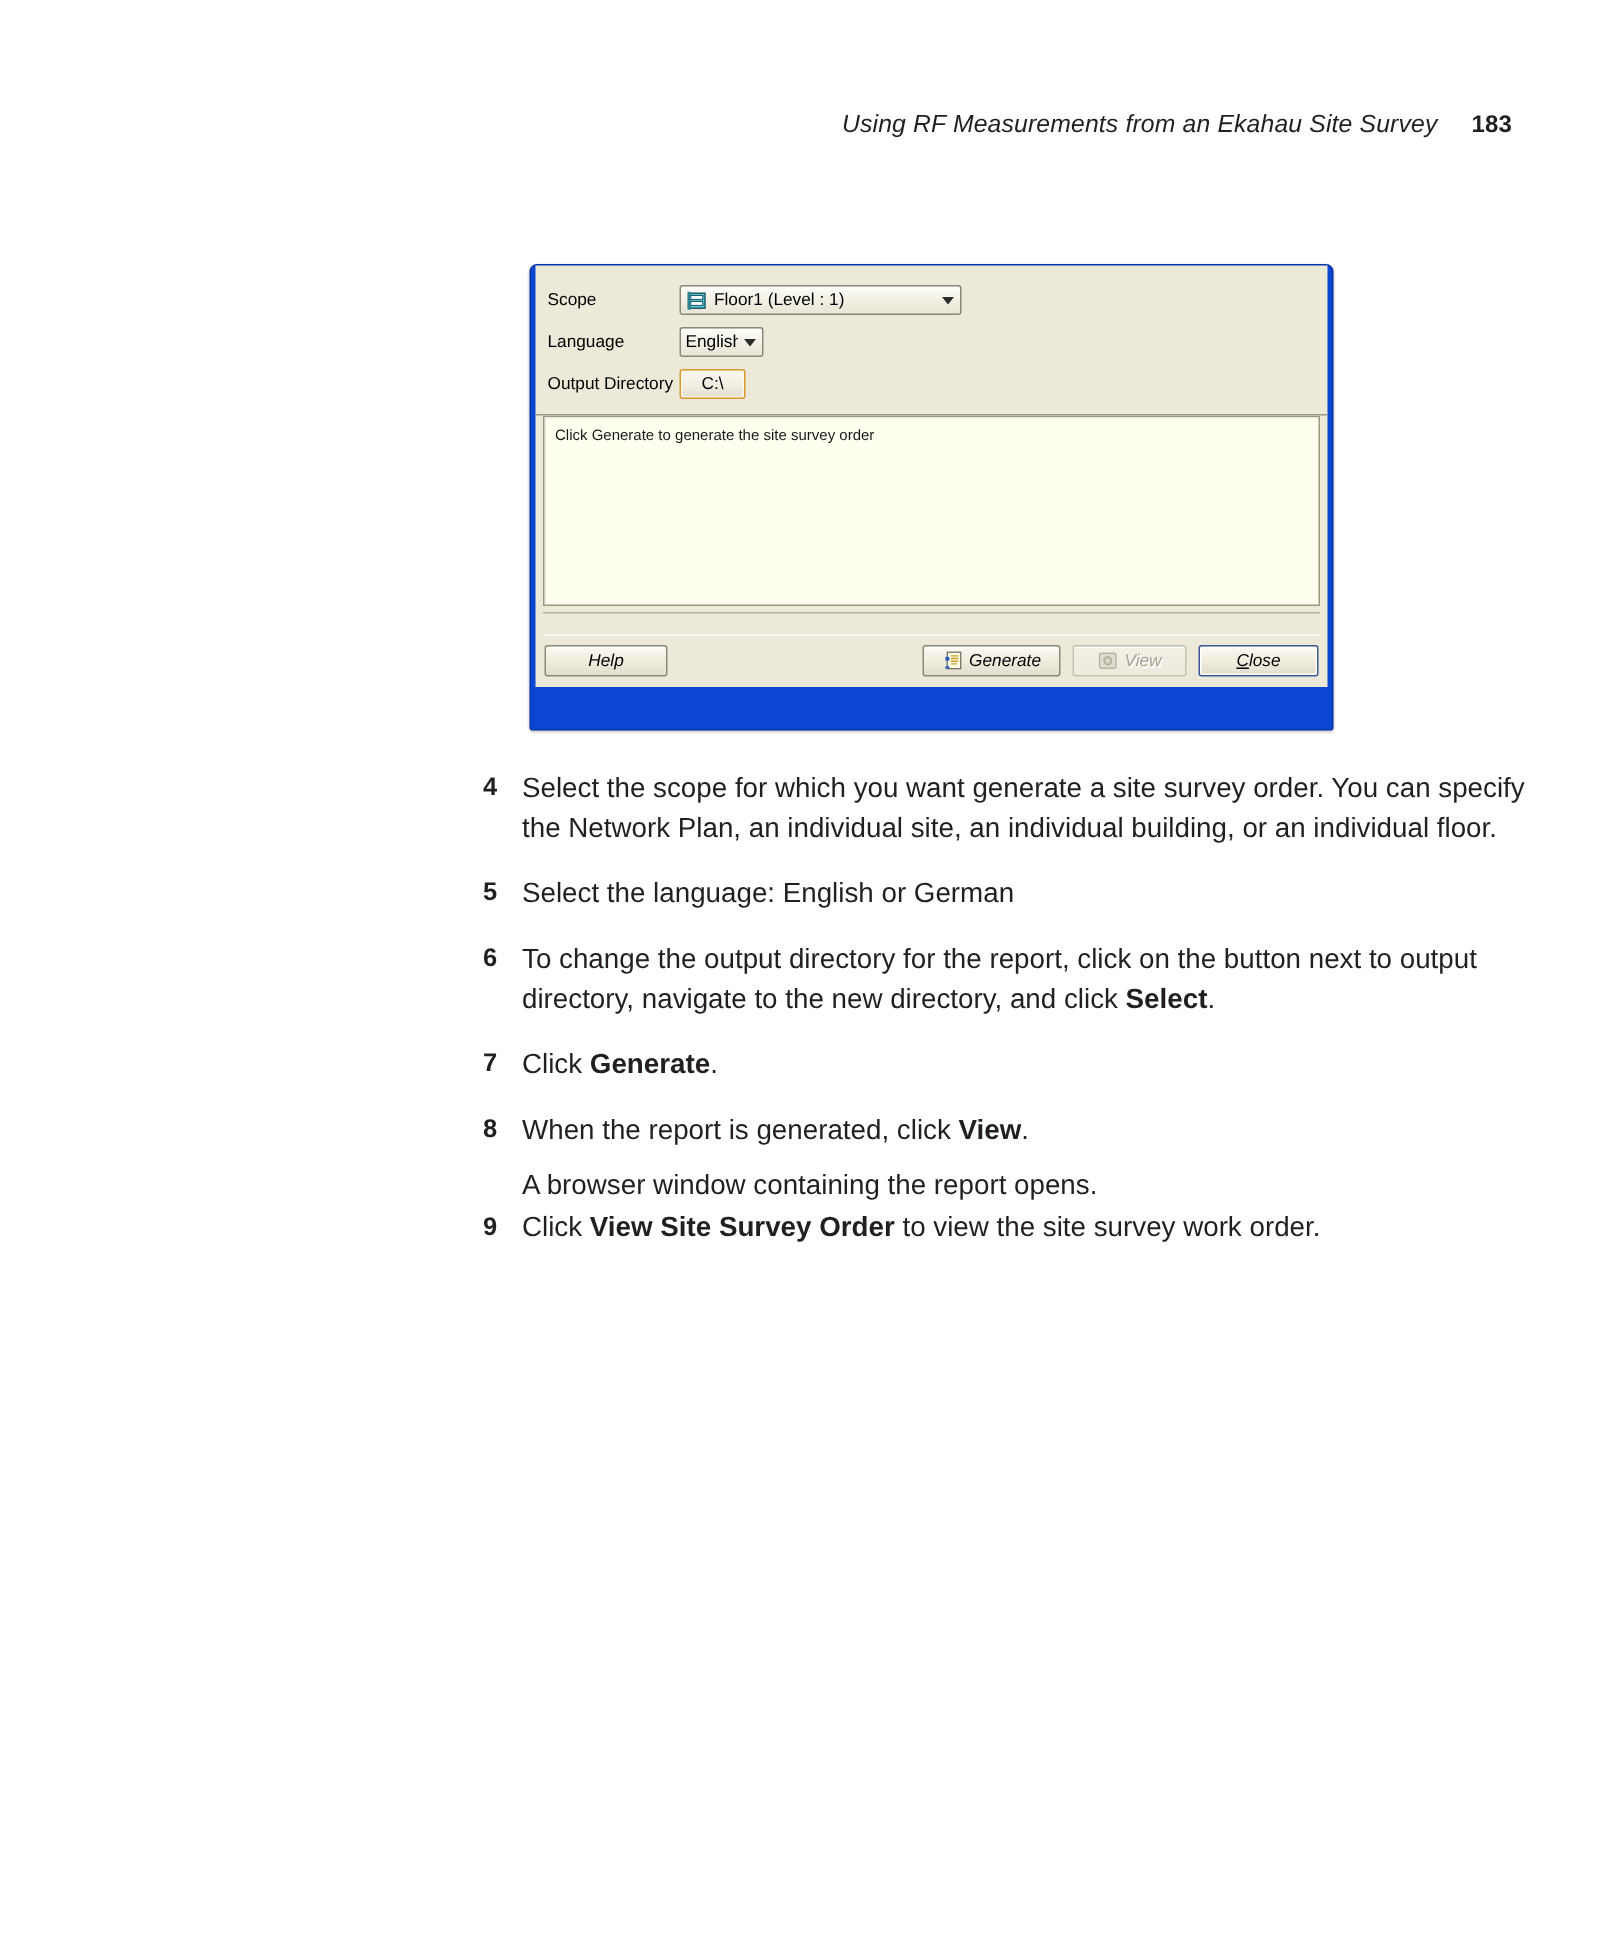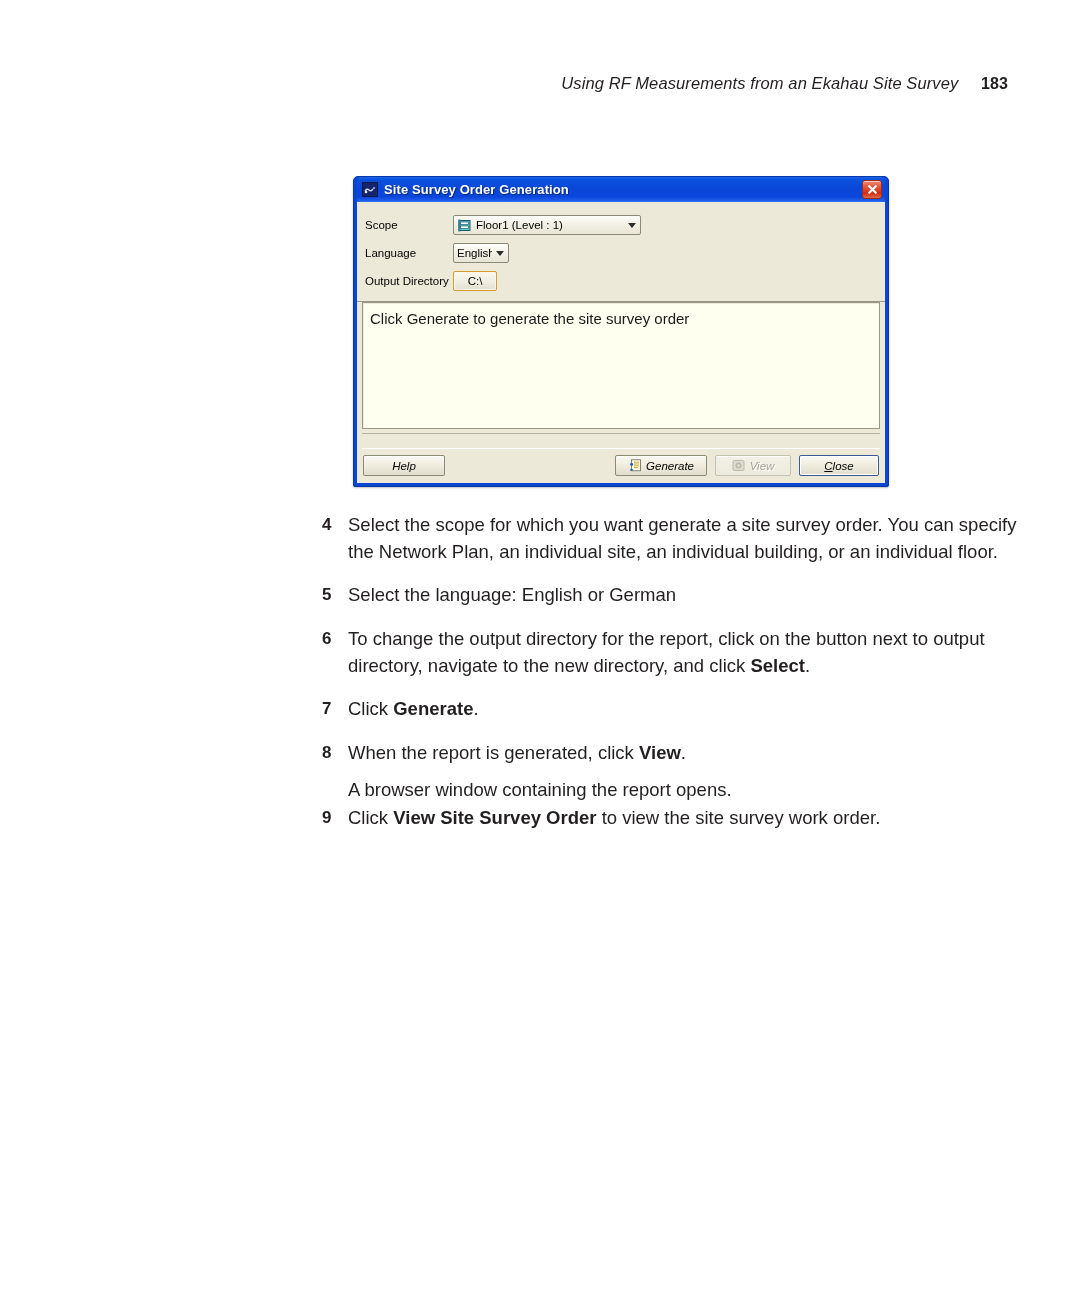--- a/index.html
+++ b/index.html
@@ -194,21 +194,21 @@
     flex: 1 1 auto;
     background: #FFFFF0;
     border: 1px solid #9a9884;
     box-shadow: inset 1px 1px 0 rgba(0,0,0,0.08);
     box-sizing: border-box;
     padding: 6px 7px;
     overflow: hidden;
     cursor: text;
   }
   .results-text {
-    font-size: 15px;
+    font-size: 10px;
     color: #1a1a1a;
     line-height: 1.35;
   }
 
   .status-strip {
     height: 14px;
     margin: 4px 5px 0 5px;
     background: #ECE9D8;
     border-top: 1px solid #b6b49f;
     border-bottom: 1px solid #ffffff;
@@ -301,35 +301,20 @@
 </head>
 <body>
 
 <div class="running-head">
   <span>Using RF Measurements from an Ekahau Site Survey</span>
   <span class="page-num">183</span>
 </div>
 
 <div class="dialog">
 
-  <div class="titlebar">
-    <span class="titlebar-icon">
-      <svg width="12" height="10" viewBox="0 0 12 10">
-        <path d="M1 6 Q3 3 5 5 Q7 7 9 4" stroke="#cfd9f2" stroke-width="1.4" fill="none"></path>
-        <circle cx="2" cy="7" r="1.3" fill="#e8eefb"></circle>
-        <circle cx="10" cy="3" r="1.1" fill="#9fb5e8"></circle>
-      </svg>
-    </span>
-    <span class="titlebar-text">Site Survey Order Generation</span>
-    <span class="close-btn">
-      <svg width="11" height="11" viewBox="0 0 11 11">
-        <path d="M2.2 2.2 L8.8 8.8 M8.8 2.2 L2.2 8.8" stroke="#ffffff" stroke-width="2.1" stroke-linecap="round"></path>
-      </svg>
-    </span>
-  </div>
 
   <div class="dlg-body">
 
     <div class="form-area">
 
       <div class="form-row">
         <span class="form-label">Scope</span>
         <span class="combo combo-scope">
           <span class="combo-icon">
             <svg width="13" height="13" viewBox="0 0 13 13">

